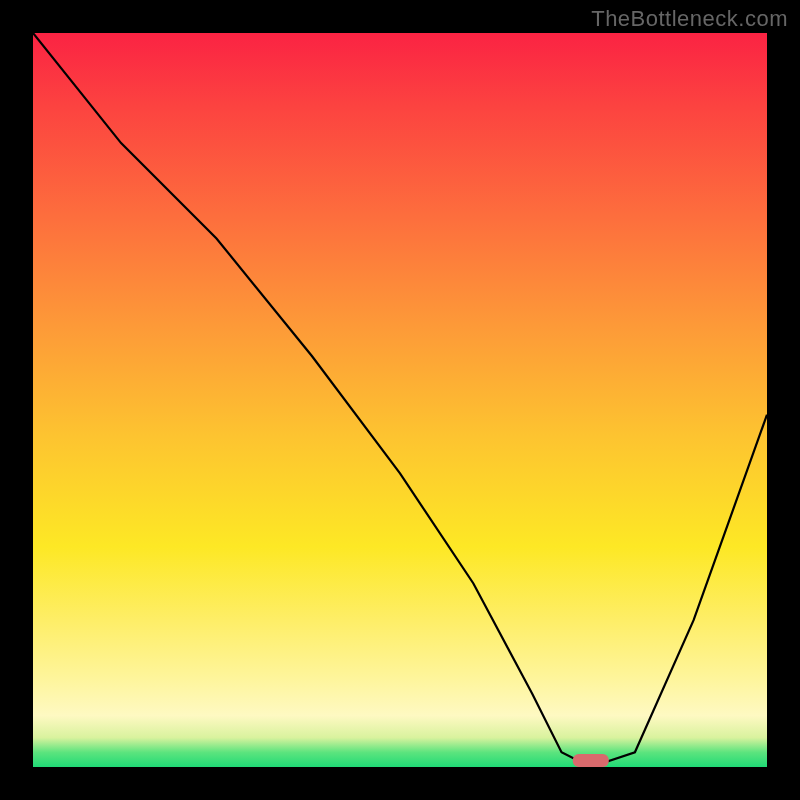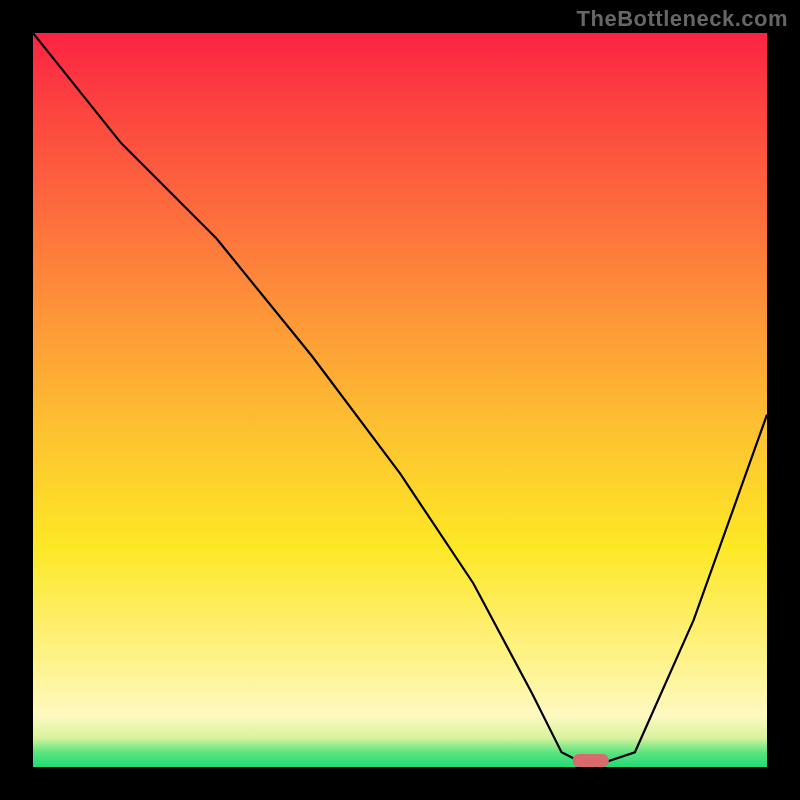--- a/index.html
+++ b/index.html
@@ -16,21 +16,21 @@
     width: 800px;
     height: 800px;
     background: #000;
   }
   .watermark {
     position: absolute;
     top: 6px;
     right: 12px;
     color: #666;
     font-size: 22px;
-    font-weight: 700;
+    font-weight: 400;
     letter-spacing: 0.5px;
     z-index: 5;
   }
   
   .plot {
     position: absolute;
     left: 33px;
     top: 33px;
     width: 734px;
     height: 734px;

